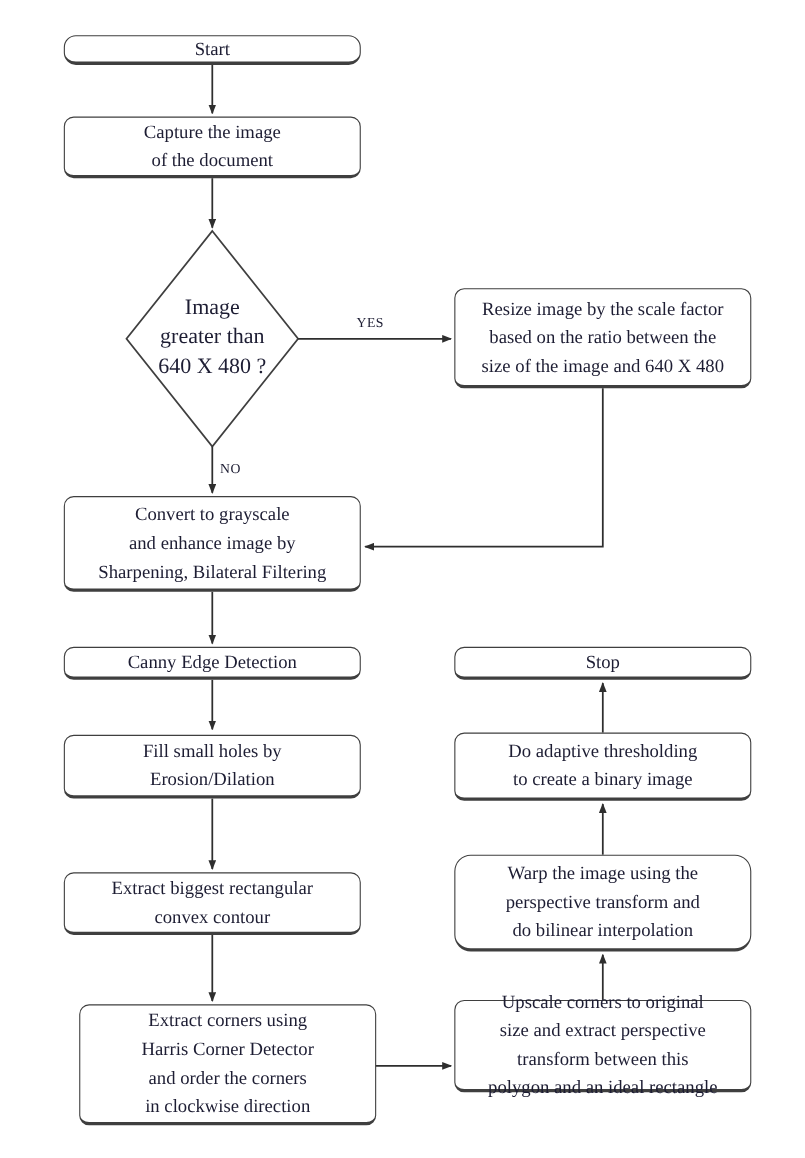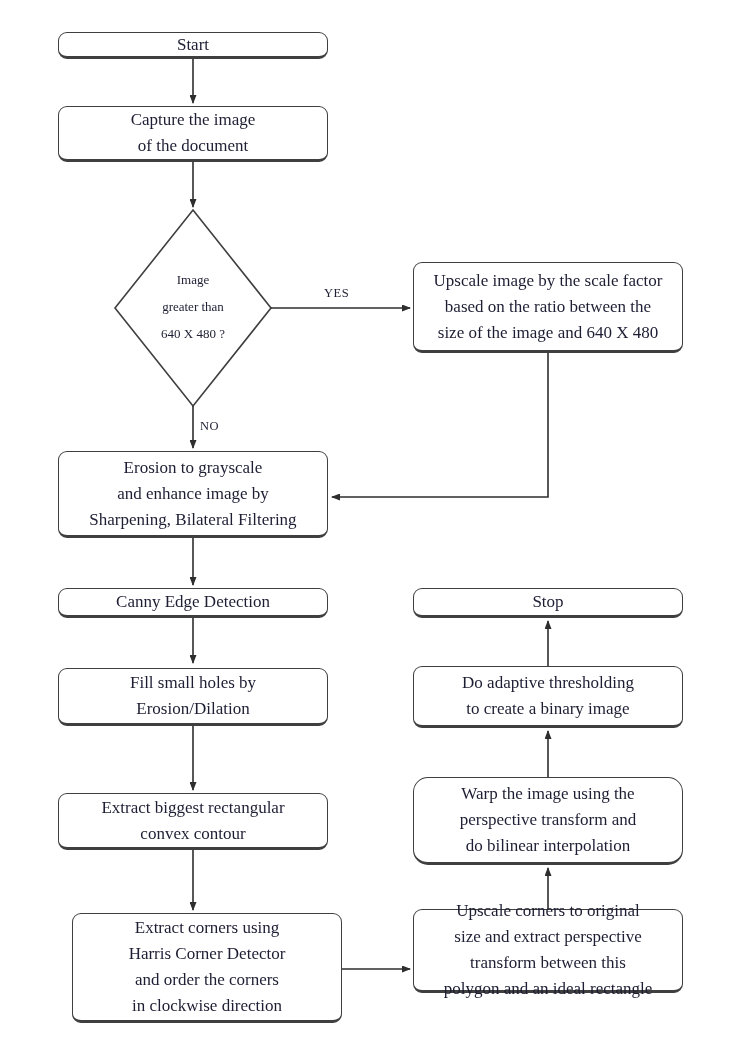--- a/index.html
+++ b/index.html
@@ -32,21 +32,21 @@
     font-size: 17px;
     line-height: 26px;
   }
   .col-left  { left: 58px;  width: 270px; }
   .col-right { left: 413px; width: 270px; }
   .diamond-text {
     position: absolute;
     left: 113px; top: 266px;
     width: 160px;
     text-align: center;
-    font-size: 13px;
+    font-size: 20px;
     line-height: 27px;
   }
   .edge-label {
     position: absolute;
     font-size: 12.5px;
     letter-spacing: 0.5px;
     color: #1d1d33;
   }
   .label-yes { left: 324px; top: 286px; }
   .label-no  { left: 200px; top: 419px; }
@@ -77,40 +77,40 @@
 
     <polyline points="548,353 548,497 332,497" fill="none" stroke="#2e2e2e" stroke-width="1.6" marker-end="url(#arrow)"></polyline>
 
     <line x1="328" y1="969" x2="410" y2="969" stroke="#2e2e2e" stroke-width="1.6" marker-end="url(#arrow)"></line>
 
     <line x1="548" y1="909" x2="548" y2="868" stroke="#2e2e2e" stroke-width="1.6" marker-end="url(#arrow)"></line>
     <line x1="548" y1="777" x2="548" y2="731" stroke="#2e2e2e" stroke-width="1.6" marker-end="url(#arrow)"></line>
     <line x1="548" y1="666" x2="548" y2="621" stroke="#2e2e2e" stroke-width="1.6" marker-end="url(#arrow)"></line>
   </svg>
 
-  <div class="node col-left" style="top:32px; height:27px;">
+  <div class="node col-left" style="top:32px; height:27px;border-radius:11px;">
     <div>Start</div>
   </div>
 
   <div class="node col-left" style="top:106px; height:56px;">
     <div>Capture the image</div>
     <div>of the document</div>
   </div>
 
   <div class="diamond-text">
     <div>Image</div>
     <div>greater than</div>
     <div>640 X 480 ?</div>
   </div>
 
   <div class="edge-label label-yes">YES</div>
   <div class="edge-label label-no">NO</div>
 
   <div class="node col-left" style="top:451px; height:87px;">
-    <div>Erosion to grayscale</div>
+    <div>Convert to grayscale</div>
     <div>and enhance image by</div>
     <div>Sharpening, Bilateral Filtering</div>
   </div>
 
   <div class="node col-left" style="top:588px; height:30px;">
     <div>Canny Edge Detection</div>
   </div>
 
   <div class="node col-left" style="top:668px; height:58px;">
     <div>Fill small holes by</div>
@@ -123,21 +123,21 @@
   </div>
 
   <div class="node col-left" style="top:913px; height:110px;margin-left:14px;">
     <div>Extract corners using</div>
     <div>Harris Corner Detector</div>
     <div>and order the corners</div>
     <div>in clockwise direction</div>
   </div>
 
   <div class="node col-right" style="top:262px; height:91px;">
-    <div>Upscale image by the scale factor</div>
+    <div>Resize image by the scale factor</div>
     <div>based on the ratio between the</div>
     <div>size of the image and 640 X 480</div>
   </div>
 
   <div class="node col-right" style="top:588px; height:30px;">
     <div>Stop</div>
   </div>
 
   <div class="node col-right" style="top:666px; height:62px;">
     <div>Do adaptive thresholding</div>

